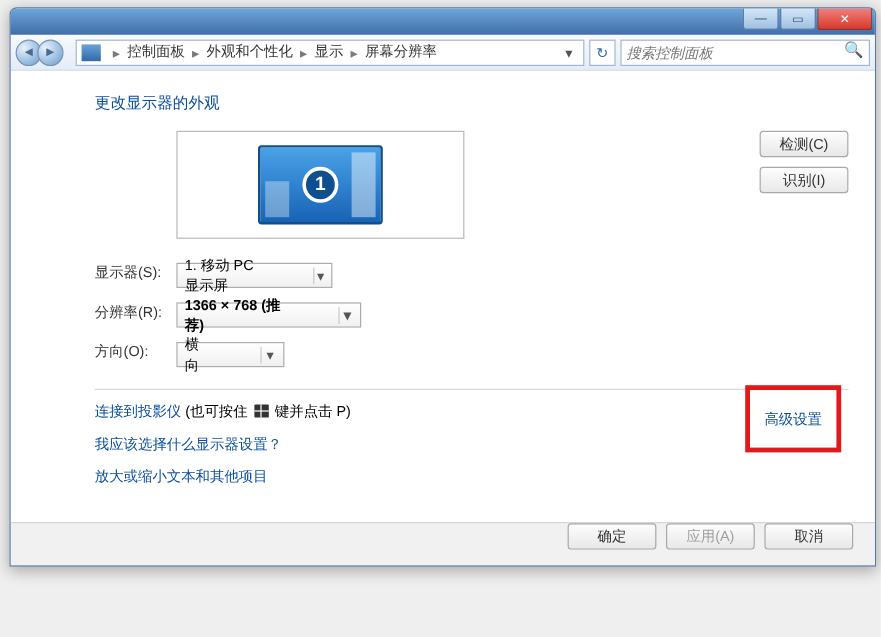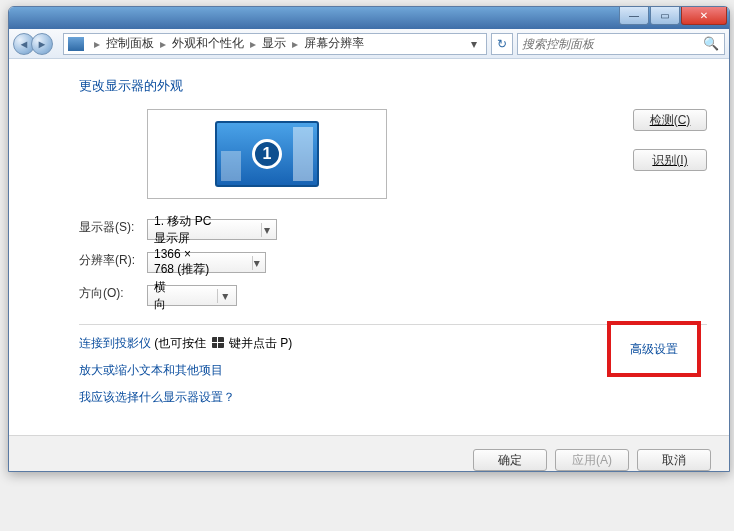--- a/index.html
+++ b/index.html
@@ -12,46 +12,46 @@
 .navbar { height: 30px; background: linear-gradient(#f7f9fc,#e4ecf6); border-bottom: 1px solid #c6d3e2; display:flex; align-items:center; padding: 0 4px; }
 .navback { width: 50px; height: 26px; display:flex; align-items:center; }
 .navcircle { width:22px; height:22px; border-radius:50%; background: radial-gradient(circle at 30% 30%, #e8f1fb, #9cbee0 60%, #6e9ac7); border:1px solid #7495b8; margin-right:-4px; display:flex; align-items:center; justify-content:center; color:#4a6a8e; font-size:11px;}
 .addrbar { flex:1; height:22px; background:#fff; border:1px solid #a4b6cc; display:flex; align-items:center; padding:0 4px; margin-right:4px; }
 .addricon { width:16px; height:14px; background: linear-gradient(#6aa3d8,#2f6aa6); margin-right:6px; }
 .crumb { display:flex; align-items:center; color:#333; }
 .crumb span { padding: 0 2px; }
 .crumb .sep { color:#7a7a7a; padding:0 4px; }
 .addrdrop { width:16px; text-align:center; color:#555; cursor:pointer; }
 .refresh { width:22px; height:22px; border:1px solid #a4b6cc; background:#fff; margin-right:4px; display:flex; align-items:center; justify-content:center; color:#2f6aa6; cursor:pointer; }
-.searchbox { width:208px; height:22px; border:1px solid #a4b6cc; background:#fff; display:flex; align-items:center; padding:0 4px; }
+.searchbox { width:208px; height:22px; border:1px solid #a4b6cc; background:#fff; display:flex; padding:0 4px; }
 .searchbox input { border:none; outline:none; flex:1; font-size:12px; color:#888; font-style:italic; background:transparent; }
 .searchicon { color:#2f6aa6; font-size:13px; }
 .content { position:absolute; left:0; top:52px; right:0; bottom:36px; background:#fff; padding: 18px 22px 0 70px; overflow:hidden; }
 .heading { color:#0a4d9e; font-size:13px; margin-bottom: 14px; }
 .preview-row { display:flex; align-items:flex-start; margin-bottom:20px; }
 .preview-box { width:240px; height:90px; border:1px solid #b8b8b8; background:#fff; display:flex; align-items:center; justify-content:center; margin-left:68px; }
 .monitor-sel { background: linear-gradient(#4aa2e8,#1763b4); border:2px solid #0e4f8f; width:104px; height:66px; border-radius:3px; display:flex; align-items:center; justify-content:center; position:relative; }
 .monitor-num { width:30px; height:30px; border-radius:50%; background:#0e4f8f; border:3px solid #fff; color:#fff; display:flex; align-items:center; justify-content:center; font-size:16px; font-weight:bold; }
 .monitor-side { position:absolute; right:4px; top:4px; bottom:4px; width:20px; background: rgba(255,255,255,0.45); }
 .monitor-left { position:absolute; left:4px; bottom:4px; width:20px; height:30px; background: rgba(255,255,255,0.35); }
-.side-btns { margin-left:auto; display:flex; flex-direction:column; gap:18px;text-decoration:underline; }
+.side-btns { margin-left:auto; display:flex; flex-direction:column; gap:8px; }
 .btn { min-width:74px; height:22px; background: linear-gradient(#fdfdfd,#e8e8e8); border:1px solid #a9a9a9; border-radius:3px; padding:0 10px; font-size:12px; color:#333; cursor:pointer; display:inline-flex; align-items:center; justify-content:center; }
 .btn:disabled { color:#a0a0a0; cursor:default; }
 .form-row { display:flex; align-items:flex-start; margin-bottom:12px; }
 .form-label { width:68px; color:#333; }
 .combo { height:21px; border:1px solid #adadad; background:linear-gradient(#fff,#f0f0f0); display:inline-flex; align-items:center; padding:0 4px 0 6px; cursor:pointer;gap:32px; }
 .combo .arrow { margin-left:8px; width:15px; text-align:center; border-left:1px solid #c8c8c8; color:#555; }
 .combo.w1 { width:130px; }
-.combo.w2 { width:119px; }
+.combo.w2 { width:154px;font-weight:bold; }
 .combo.w3 { width:90px; }
 .link { color:#0a4d9e; cursor:pointer; }
 .link-row { margin:10px 0 8px 0; }
 .hr { border-top:1px solid #d8d8d8; margin: 18px 0 8px 0; }
-.adv-box { position:absolute; right:28px; top:262px; width:94px; height:56px; border:4px solid #e01a1a; display:flex; align-items:center; justify-content:center; }
-.footer { position:absolute; left:0; right:0; bottom:0; height:36px; background:#f1f1f1; border-top:1px solid #d6d6d6; display:flex; align-items:flex-end; justify-content:flex-end; padding-right:18px; gap:8px; }
+.adv-box { position:absolute; right:28px; top:262px; width:80px; height:56px; border:4px solid #e01a1a; display:flex; align-items:center; justify-content:center; }
+.footer { position:absolute; left:0; right:0; bottom:0; height:36px; background:#f1f1f1; border-top:1px solid #d6d6d6; display:flex; align-items:flex-start; justify-content:flex-end; padding-right:18px; gap:8px; }
 .winlogo { display:inline-block; width:12px; height:11px; background:#333; border-radius:1px; vertical-align:-1px; position:relative; margin:0 2px; }
 .winlogo::before{content:"";position:absolute;left:5px;top:0;bottom:0;width:1px;background:#fff;}
 .winlogo::after{content:"";position:absolute;top:5px;left:0;right:0;height:1px;background:#fff;}
 </style>
 </head>
 <body>
 
 <div class="window">
   <div class="titlebar">
     <div class="winbtns">
@@ -131,24 +131,24 @@
 
     <div class="hr"></div>
 
     <div class="link-row">
       <span class="link">连接到投影仪</span>
       <span> (也可按住 </span>
       <span class="winlogo"></span>
       <span> 键并点击 P)</span>
     </div>
     <div class="link-row">
-      <span class="link">放大或缩小文本和其他项目</span>
+      <span class="link">我应该选择什么显示器设置？</span>
     </div>
     <div class="link-row">
-      <span class="link">我应该选择什么显示器设置？</span>
+      <span class="link">放大或缩小文本和其他项目</span>
     </div>
 
     <div class="adv-box">
       <span class="link">高级设置</span>
     </div>
   </div>
 
   <div class="footer">
     <button class="btn">确定</button>
     <button class="btn" disabled="">应用(A)</button>

